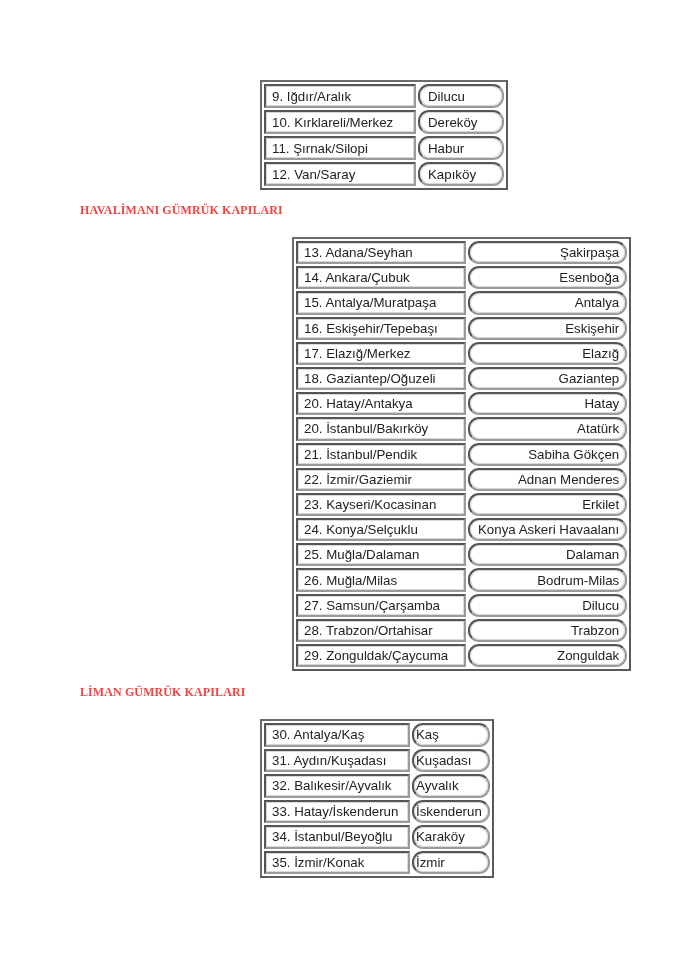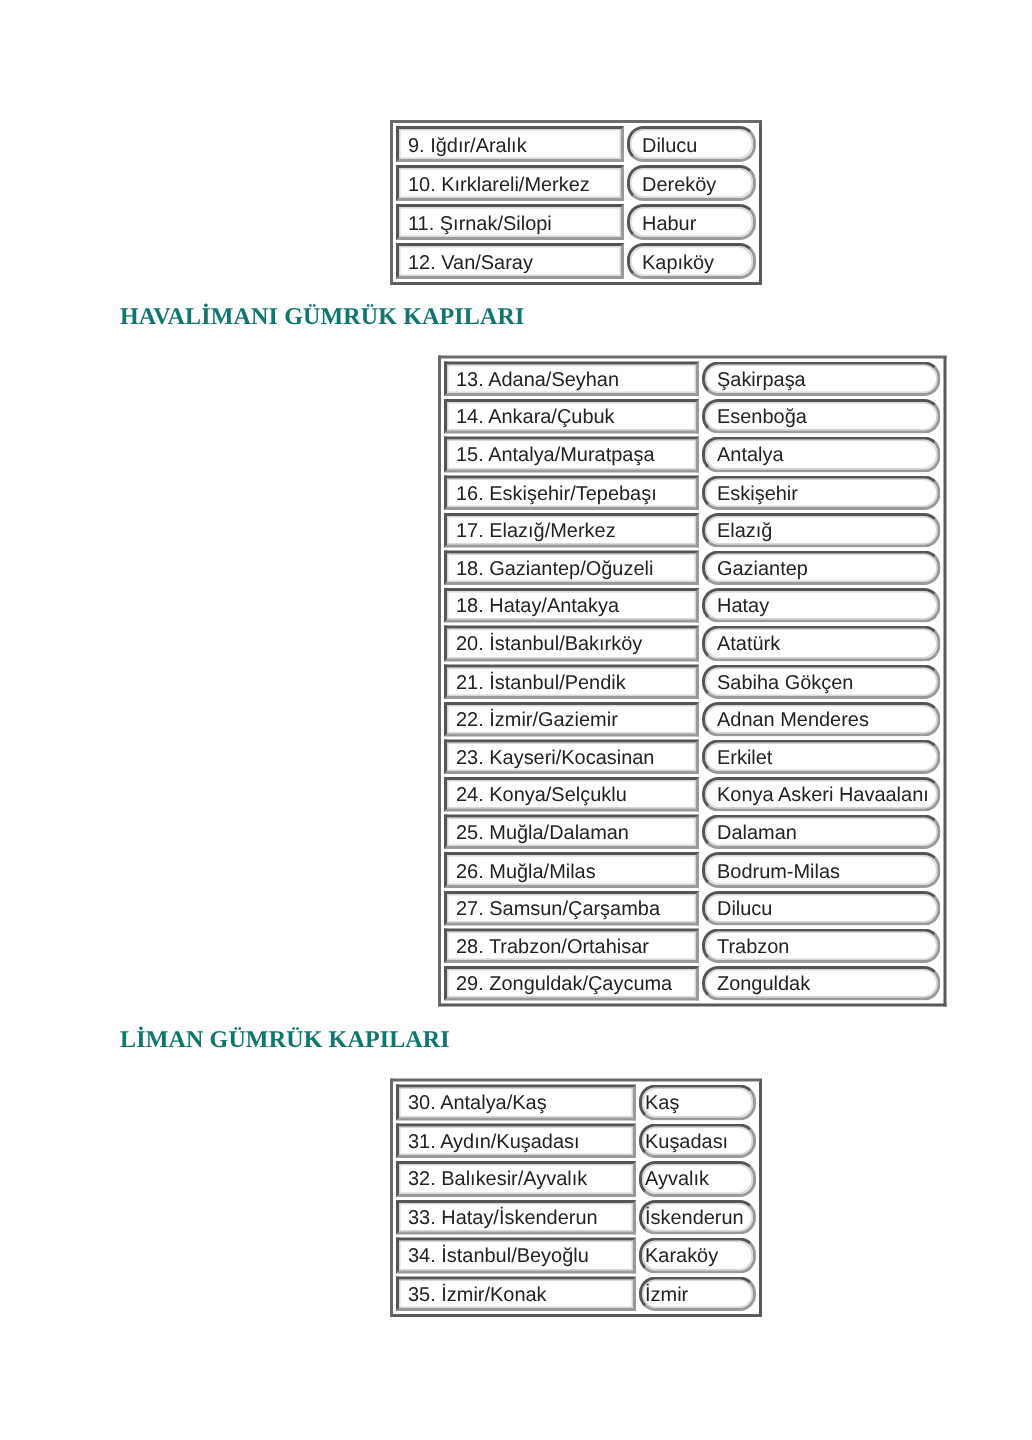--- a/index.html
+++ b/index.html
@@ -1,31 +1,31 @@
 <!DOCTYPE html>
 <html><head>
 <meta charset="utf-8">
 <style>
   html, body { margin:0; padding:0; background:#ffffff; }
   body { width:688px; height:960px; position:relative; overflow:hidden; font-family:"Liberation Sans", sans-serif; color:#111; }
-  .heading { position:absolute; left:80px; font-family:"Liberation Serif", serif; font-weight:bold; font-size:16px; letter-spacing:0.1px; color:#0f766e; margin:0; }
+  .heading { position:absolute; left:80px; font-family:"Liberation Serif", serif; font-weight:bold; font-size:12px; letter-spacing:0.1px; color:#ef4444; margin:0; }
   table.gate { position:absolute; left:260px; border-collapse:separate; border-spacing:2px; border:2px solid #6b6b6b; border-right-color:#5a5a5a; border-bottom-color:#5a5a5a; background:#ffffff; }
   table.gate td { border:2px solid #555; border-right-color:#9a9a9a; border-bottom-color:#9a9a9a; box-shadow: inset 0 0 0 1px #d8d8d8; padding:0 6px; font-size:13.3px; color:#222; white-space:nowrap; }
   table.gate td.c2 { padding-left:8px;border-radius:11px; }
   #t1 { top:80px; }
   #t1 td { height:20px; }
   #t1 td.c1 { width:136px;margin-top:29px; }
   #t1 td.c2 { width:68px; }
   #t2 { top:237px;margin-left:32px; }
   #t2 td { height:19.2px; }
   #t2 td.c1 { width:154px; }
-  #t2 td.c2 { width:140px; }
+  #t2 td.c2 { width:140px;text-align:right; }
   #t3 { top:719px; }
   #t3 td { height:19.5px; }
-  #t3 td.c1 { width:134px; padding-right:16px; }
+  #t3 td.c1 { width:134px; padding-right:2px; }
   #t3 td.c2 { width:72px; padding-left:2px; padding-right:0; }
 </style>
 </head>
 <body>
 
 <table class="gate" id="t1">
   <tbody>
     <tr>
         <td class="c1">9. Iğdır/Aralık</td>
         <td class="c2">Dilucu</td>
@@ -67,21 +67,21 @@
       </tr>
     <tr>
         <td class="c1">17. Elazığ/Merkez</td>
         <td class="c2">Elazığ</td>
       </tr>
     <tr>
         <td class="c1">18. Gaziantep/Oğuzeli</td>
         <td class="c2">Gaziantep</td>
       </tr>
     <tr>
-        <td class="c1">18. Hatay/Antakya</td>
+        <td class="c1">20. Hatay/Antakya</td>
         <td class="c2">Hatay</td>
       </tr>
     <tr>
         <td class="c1">20. İstanbul/Bakırköy</td>
         <td class="c2">Atatürk</td>
       </tr>
     <tr>
         <td class="c1">21. İstanbul/Pendik</td>
         <td class="c2">Sabiha Gökçen</td>
       </tr>

